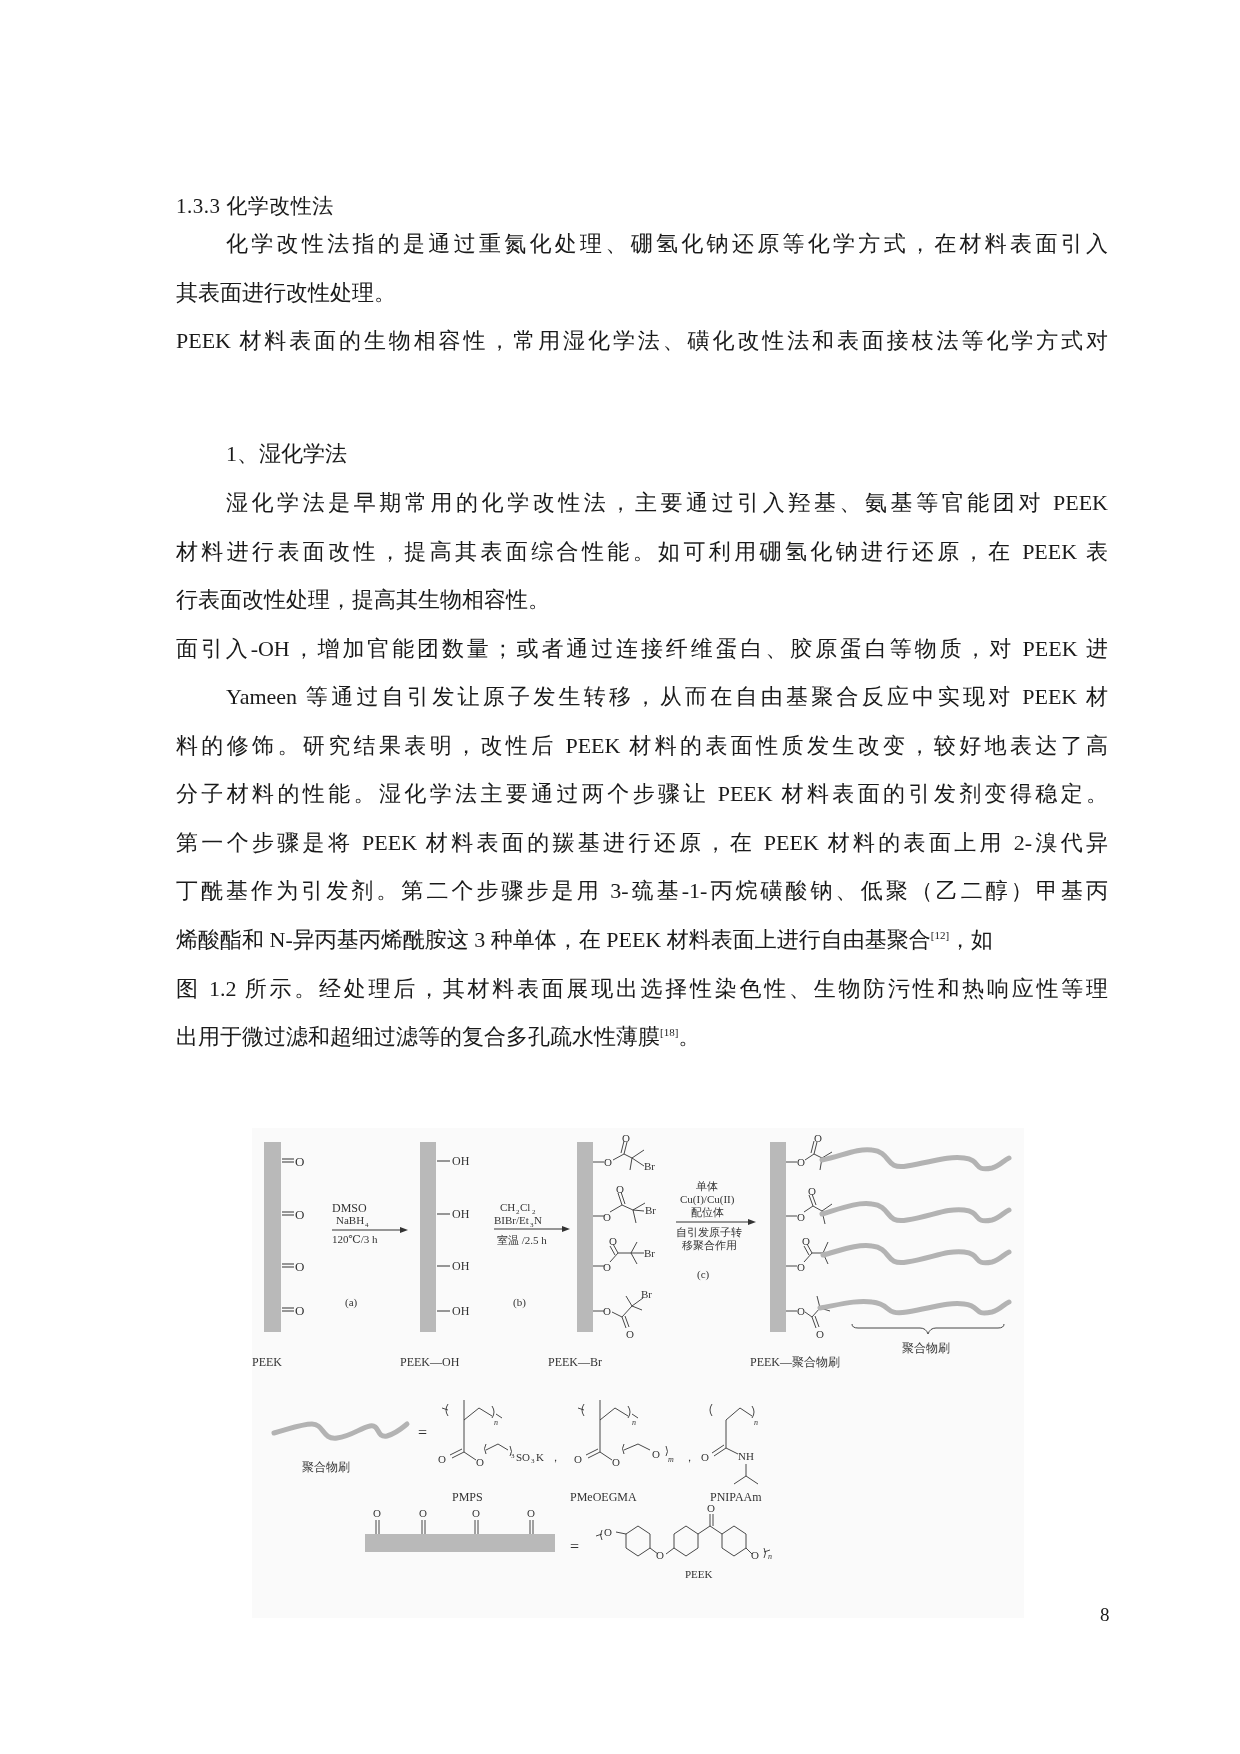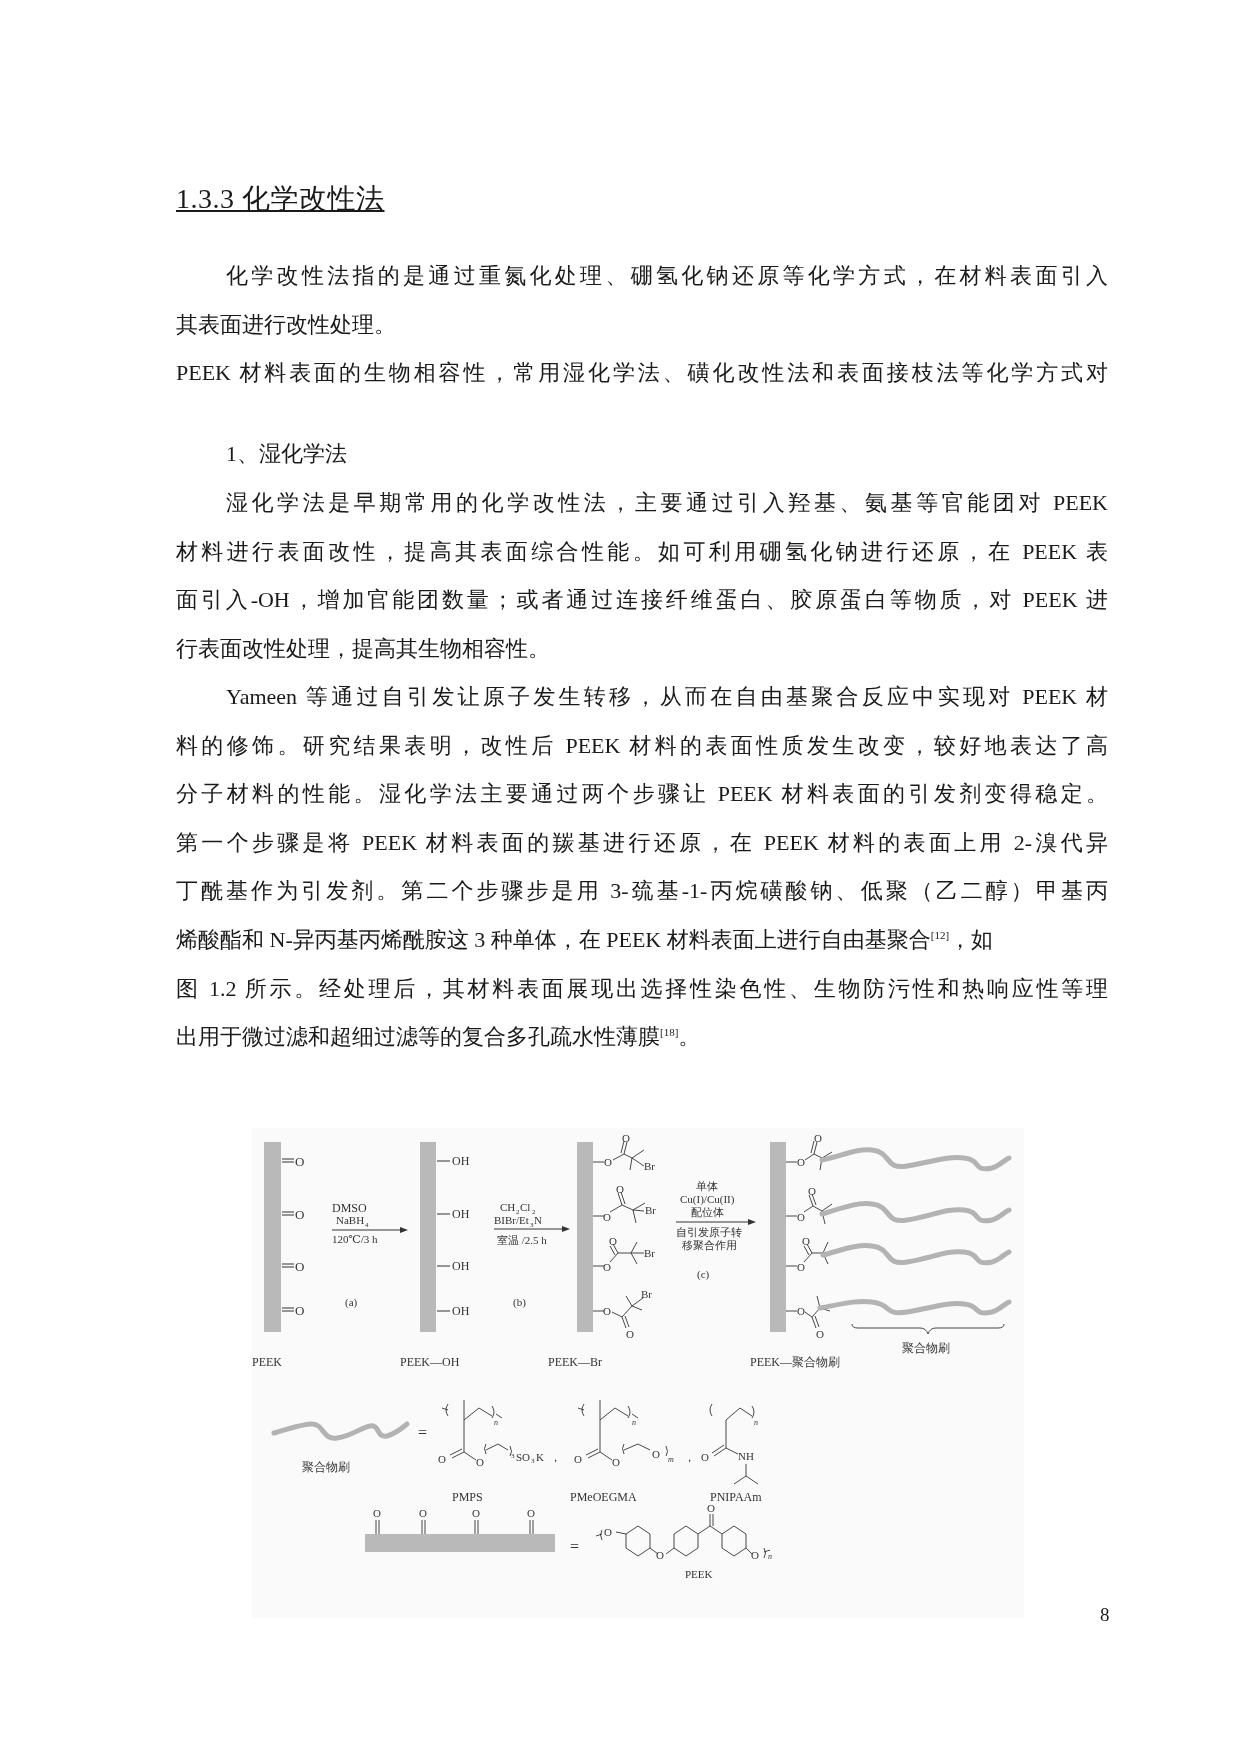--- a/index.html
+++ b/index.html
@@ -1,50 +1,50 @@
 <!DOCTYPE html>
 <html><head>
 <meta charset="utf-8">
 <style>
   html, body { margin: 0; padding: 0; background: #ffffff; }
   body { width: 1240px; height: 1754px; position: relative; overflow: hidden;
          font-family: "Liberation Serif", "DejaVu Serif", serif; color: #1a1a1a; }
   .page { position: absolute; left: 0; top: 0; width: 1240px; height: 1754px; }
-  .heading { position: absolute; left: 176px; top: 180px; font-size: 28px; letter-spacing: 0.5px; text-decoration: underline; }
+  .heading { position: absolute; left: 176px; top: 192px; font-size: 21px; letter-spacing: 0.5px; }
   .body-text { position: absolute; left: 176px; width: 932px; font-size: 22px; line-height: 48.6px; }
   .line { display: block; height: 48.6px; white-space: nowrap; text-align: justify; text-align-last: justify; }
   .line.last { text-align-last: left; }
   .line.indent { padding-left: 50px; }
   sup { font-size: 11px; line-height: 0; vertical-align: 8px; }
   .figure { position: absolute; left: 252px; top: 1128px; width: 772px; height: 490px; background: #fafafa; }
   .figure svg { position: absolute; left: 0; top: 0; }
   .page-number { position: absolute; left: 1100px; top: 1604px; font-size: 19px; }
 </style>
 </head>
 <body>
 
 <div class="page">
 
   <div class="heading">1.3.3 化学改性法</div>
 
-  <div class="body-text" style="top:252px;">
+  <div class="body-text" style="top:220px;">
     <span class="line indent">化学改性法指的是通过重氮化处理、硼氢化钠还原等化学方式，在材料表面引入</span>
     <span class="line last">其表面进行改性处理。</span>
     <span class="line">PEEK 材料表面的生物相容性，常用湿化学法、磺化改性法和表面接枝法等化学方式对</span>
   </div>
 
   <div class="body-text" style="top:430px;">
     <span class="line indent last">1、湿化学法</span>
   </div>
 
   <div class="body-text" style="top:479px;font-family:Liberation Serif, serif;">
     <span class="line indent">湿化学法是早期常用的化学改性法，主要通过引入羟基、氨基等官能团对 PEEK</span>
     <span class="line">材料进行表面改性，提高其表面综合性能。如可利用硼氢化钠进行还原，在 PEEK 表</span>
+    <span class="line last">行表面改性处理，提高其生物相容性。</span>
     <span class="line">面引入-OH，增加官能团数量；或者通过连接纤维蛋白、胶原蛋白等物质，对 PEEK 进</span>
-    <span class="line last">行表面改性处理，提高其生物相容性。</span>
   </div>
 
   <div class="body-text" style="top:673px;">
     <span class="line indent">Yameen 等通过自引发让原子发生转移，从而在自由基聚合反应中实现对 PEEK 材</span>
     <span class="line">料的修饰。研究结果表明，改性后 PEEK 材料的表面性质发生改变，较好地表达了高</span>
     <span class="line">分子材料的性能。湿化学法主要通过两个步骤让 PEEK 材料表面的引发剂变得稳定。</span>
     <span class="line">第一个步骤是将 PEEK 材料表面的羰基进行还原，在 PEEK 材料的表面上用 2-溴代异</span>
     <span class="line">丁酰基作为引发剂。第二个步骤步是用 3-巯基-1-丙烷磺酸钠、低聚（乙二醇）甲基丙</span>
     <span class="line last" style="display:flex;justify-content:space-between;">
       <span><span>烯酸酯和 N-异丙基丙烯酰胺这 3 种单体，在 PEEK 材料表面上进行自由基聚合</span><sup>[12]</sup><span>，如</span></span>

